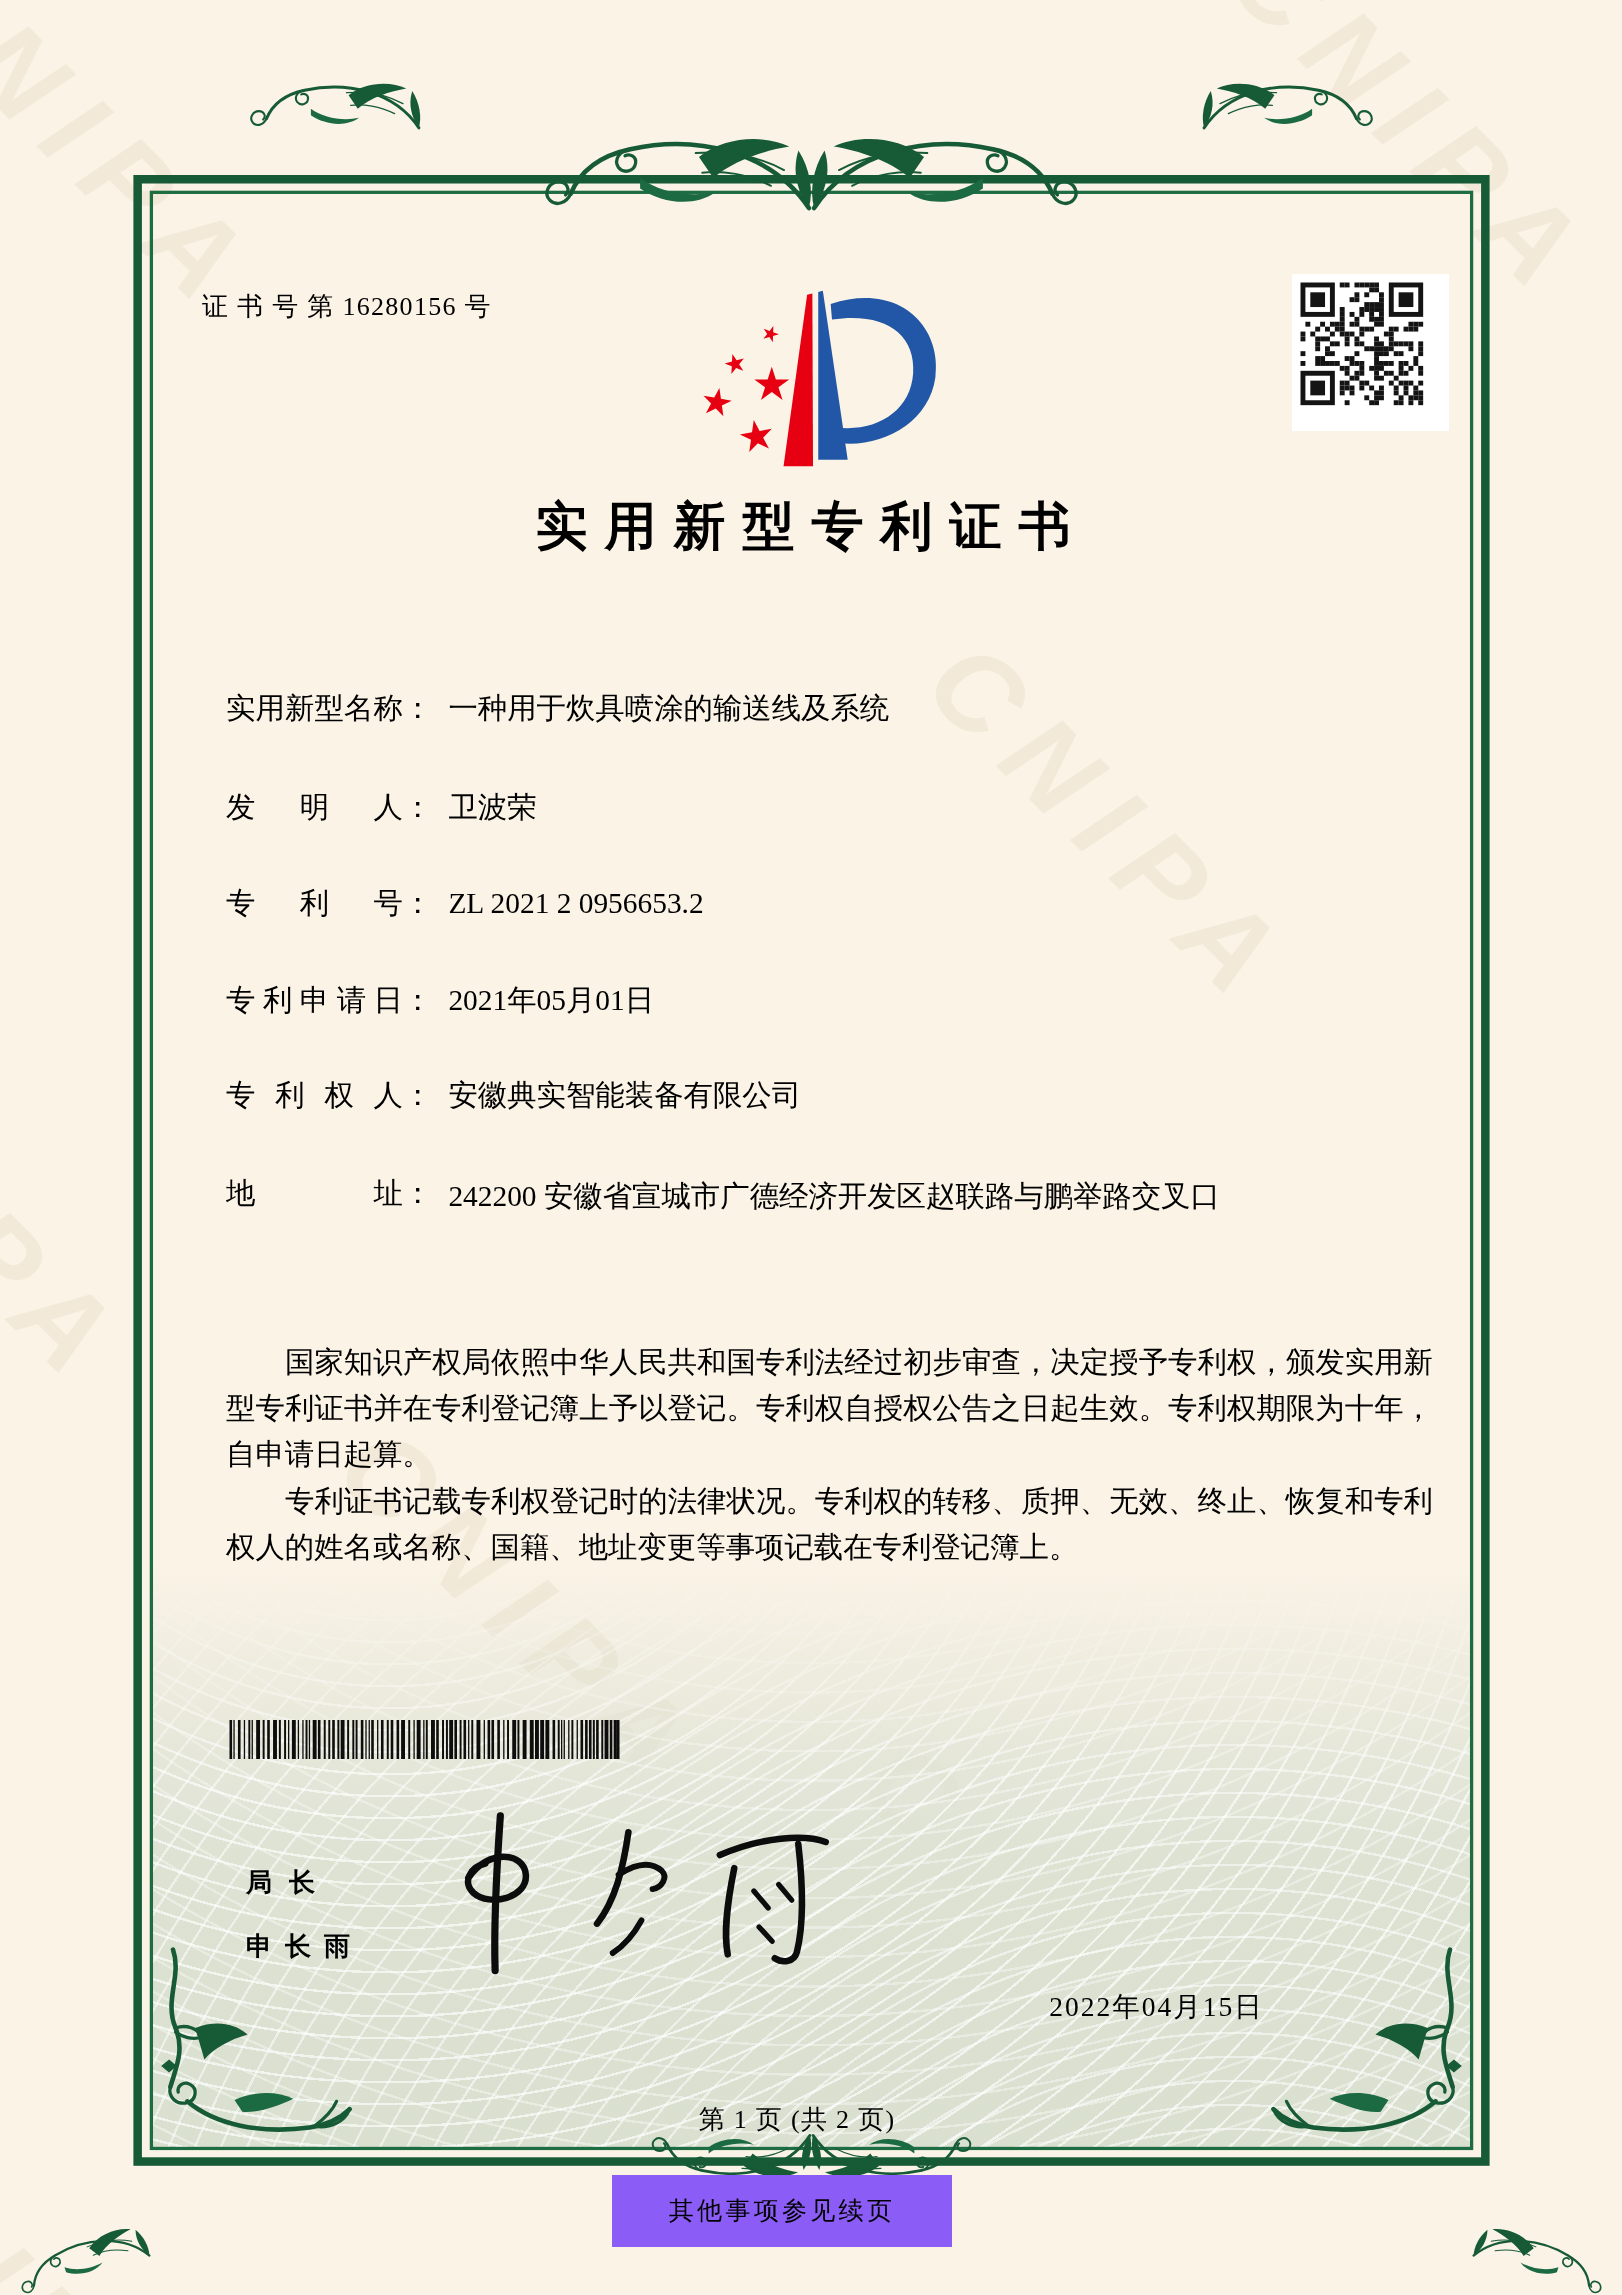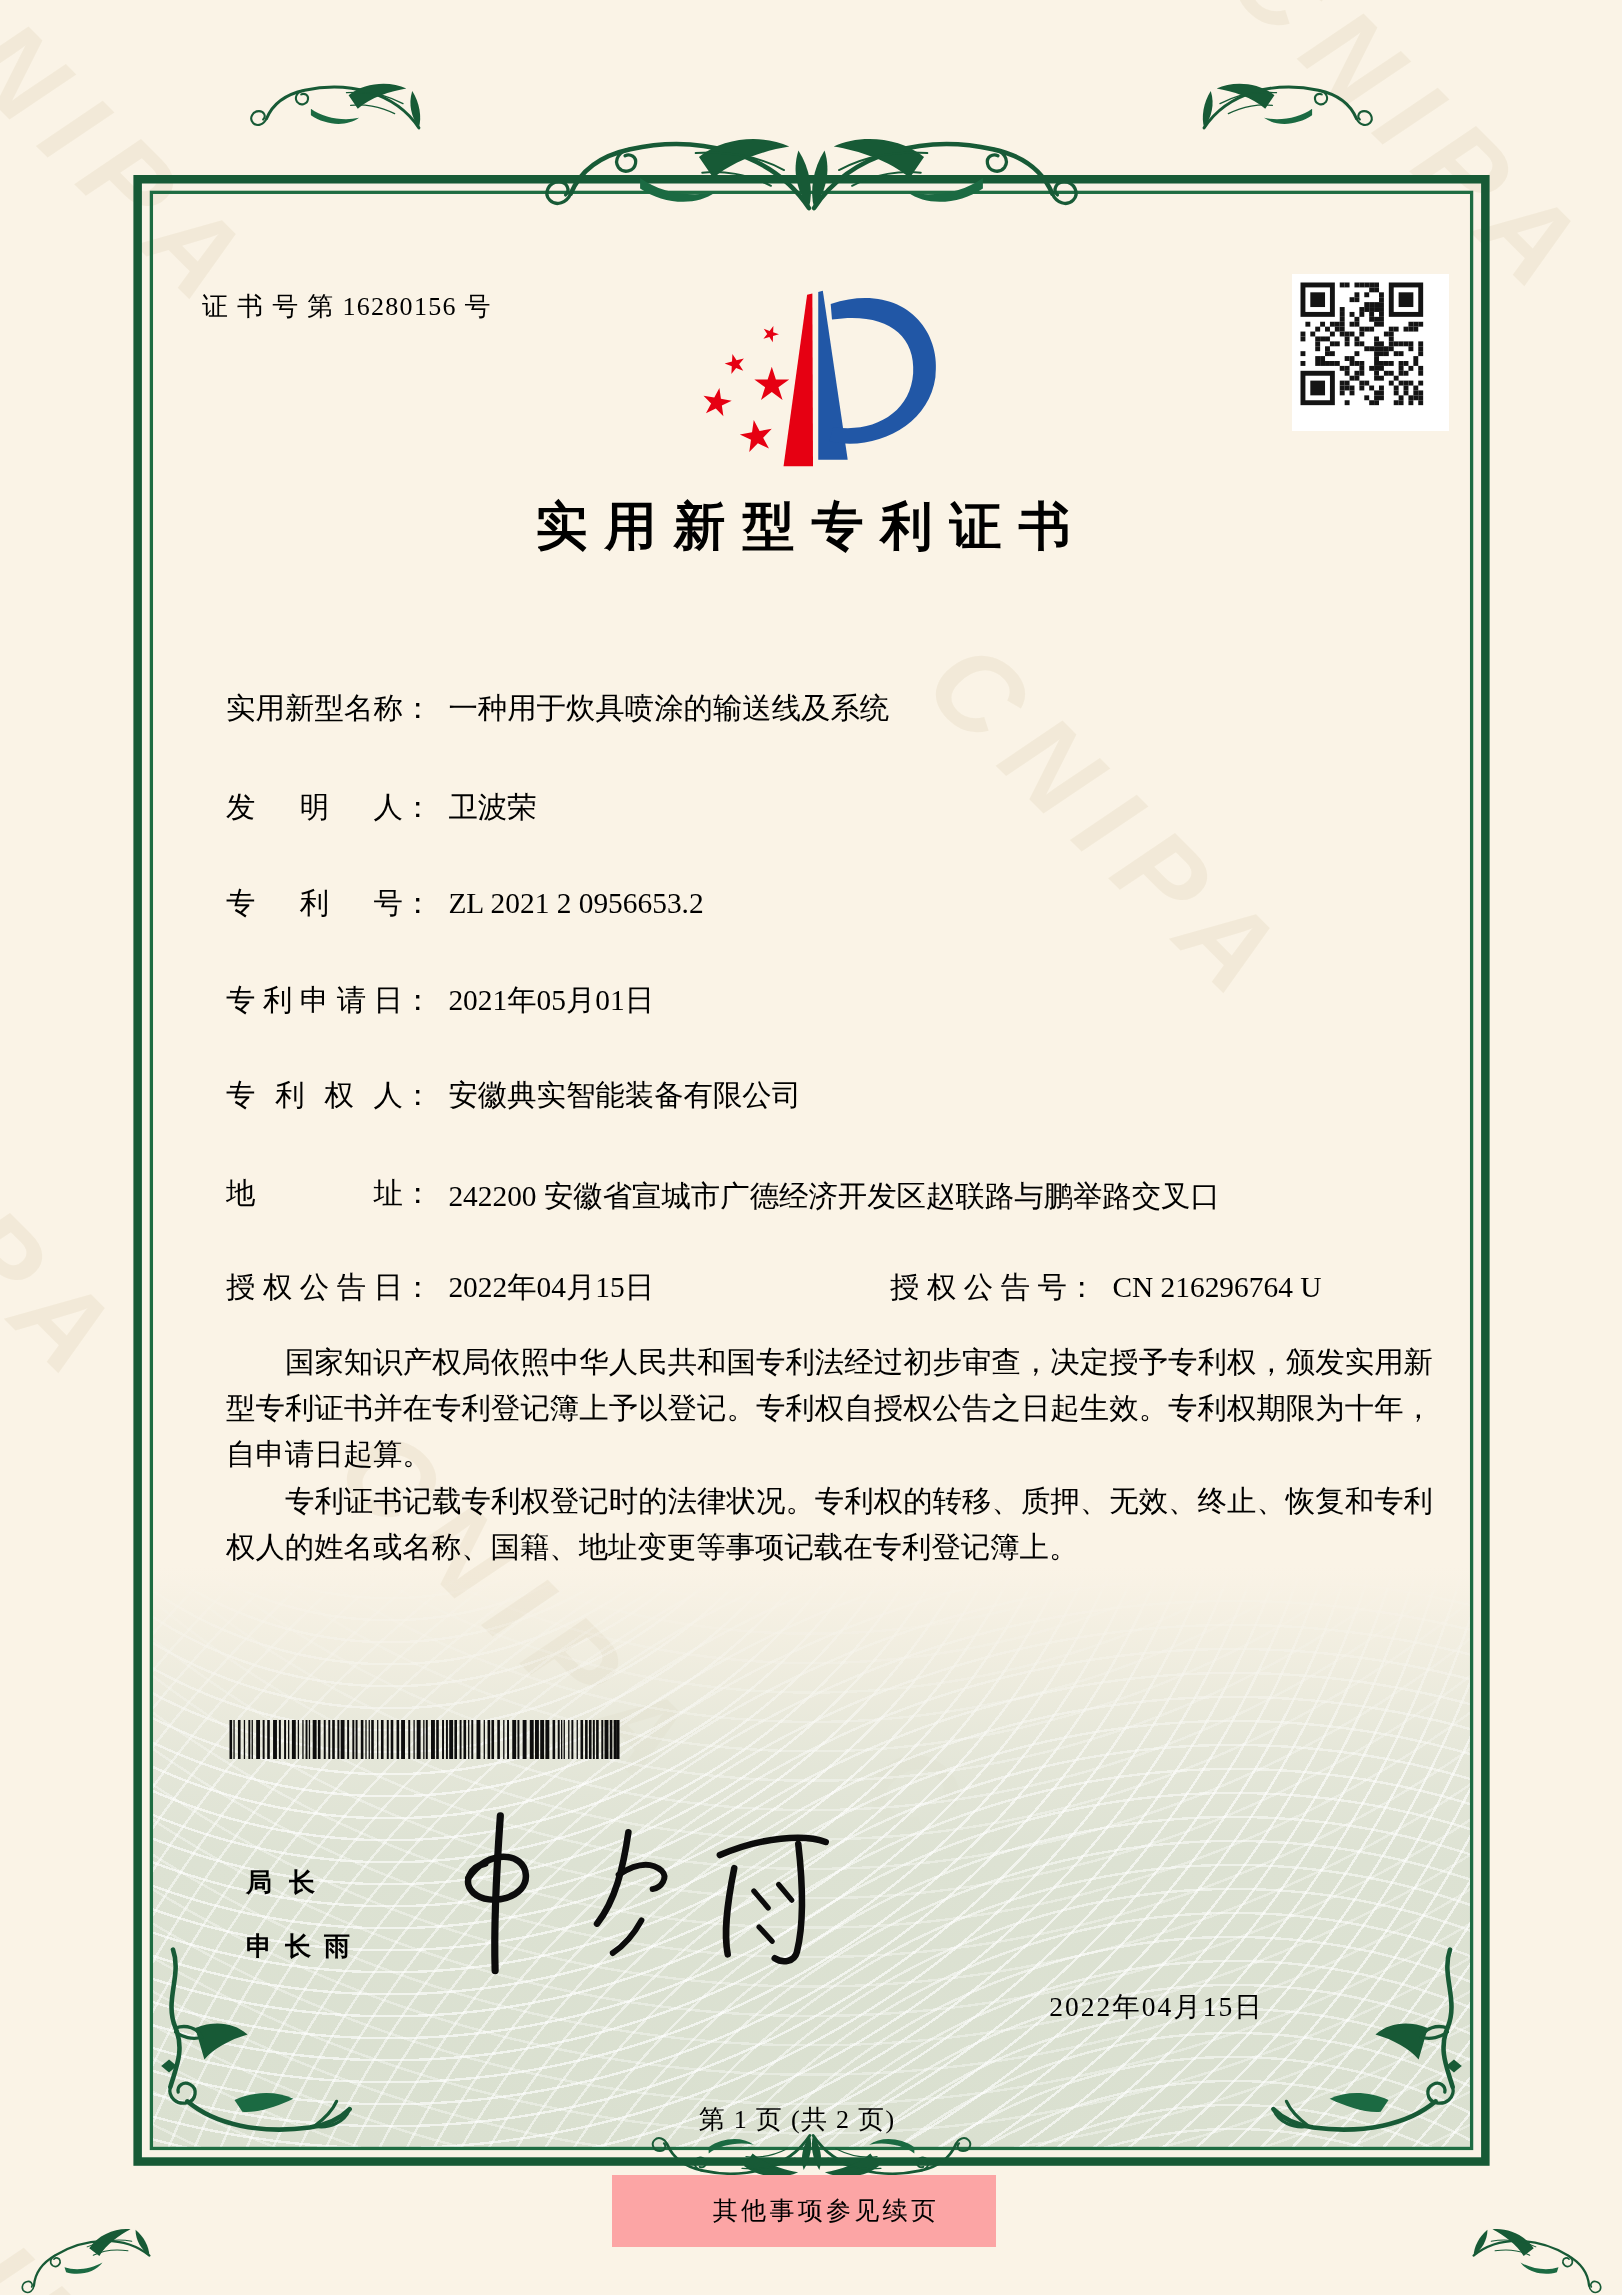--- a/index.html
+++ b/index.html
@@ -51,21 +51,21 @@
   .fvalue{display:inline-block;vertical-align:top;margin-left:16px;}
   .fvalue.wrap{width:826px;line-height:43px;}
   .grant-right{position:absolute;left:664px;top:0;white-space:nowrap;}
 
   .body-para{position:absolute;left:226px;width:1207px;font-size:29.4px;line-height:46px;
     text-align:justify;text-justify:inter-ideograph;text-indent:59px;}
 
   .signer{font-size:26px;font-weight:bold;letter-spacing:17px;}
   .date{left:993px;top:1989px;width:327px;text-align:center;font-size:27.5px;letter-spacing:2px;}
   .pageinfo{left:640px;top:2102px;width:314px;text-align:center;font-size:26px;letter-spacing:1.3px;}
-  .note-box{left:612px;top:2175px;width:340px;height:72px;background:#fca5a5;text-align:center;line-height:72px;font-size:25px;letter-spacing:3.3px;padding-left:44px;}
+  .note-box{left:612px;top:2175px;width:340px;height:72px;background:#8b5cf6;text-align:center;line-height:72px;font-size:25px;letter-spacing:3.3px;}
 </style>
 </head>
 <body>
 
 <div class="page">
 
   <span class="wm" style="left:-39px;top:-79px">CNIPA</span>
   <span class="wm" style="left:1296px;top:-92px">CNIPA</span>
   <span class="wm" style="left:995px;top:615px">CNIPA</span>
   <span class="wm" style="left:-170px;top:995px">CNIPA</span>
@@ -364,26 +364,20 @@
     <div class="f-row" style="top:982px">
       <span class="flabel">专利申请日</span><span class="fcolon">：</span><span class="fvalue">2021年05月01日</span>
     </div>
     <div class="f-row" style="top:1077px">
       <span class="flabel">专利权人</span><span class="fcolon">：</span><span class="fvalue">安徽典实智能装备有限公司</span>
     </div>
     <div class="f-row" style="top:1175px">
       <span class="flabel">地址</span><span class="fcolon">：</span><span class="fvalue wrap">242200 安徽省宣城市广德经济开发区赵联路与鹏举路交叉口</span>
     </div>
 
-    <div class="f-row" style="top:1269px">
-      <span class="flabel">授权公告日</span><span class="fcolon">：</span><span class="fvalue">2022年04月15日</span>
-      <span class="grant-right">
-        <span class="flabel">授权公告号</span><span class="fcolon">：</span><span class="fvalue">CN 216296764 U</span>
-      </span>
-    </div>
 
     <div class="body-para" style="top:1339px">国家知识产权局依照中华人民共和国专利法经过初步审查，决定授予专利权，颁发实用新型专利证书并在专利登记簿上予以登记。专利权自授权公告之日起生效。专利权期限为十年，自申请日起算。</div>
     <div class="body-para" style="top:1478px">专利证书记载专利权登记时的法律状况。专利权的转移、质押、无效、终止、恢复和专利权人的姓名或名称、国籍、地址变更等事项记载在专利登记簿上。</div>
 
     <svg class="abs" style="left:228px;top:1720px" width="393" height="39" viewBox="0 0 600 60">
       <g id="barcode-bars">
           <rect x="0" y="0" width="4" height="60" fill="#0d0d0d"></rect>
           <rect x="6" y="0" width="2" height="60" fill="#0d0d0d"></rect>
           <rect x="13" y="0" width="4" height="60" fill="#0d0d0d"></rect>
           <rect x="22" y="0" width="2" height="60" fill="#0d0d0d"></rect>

